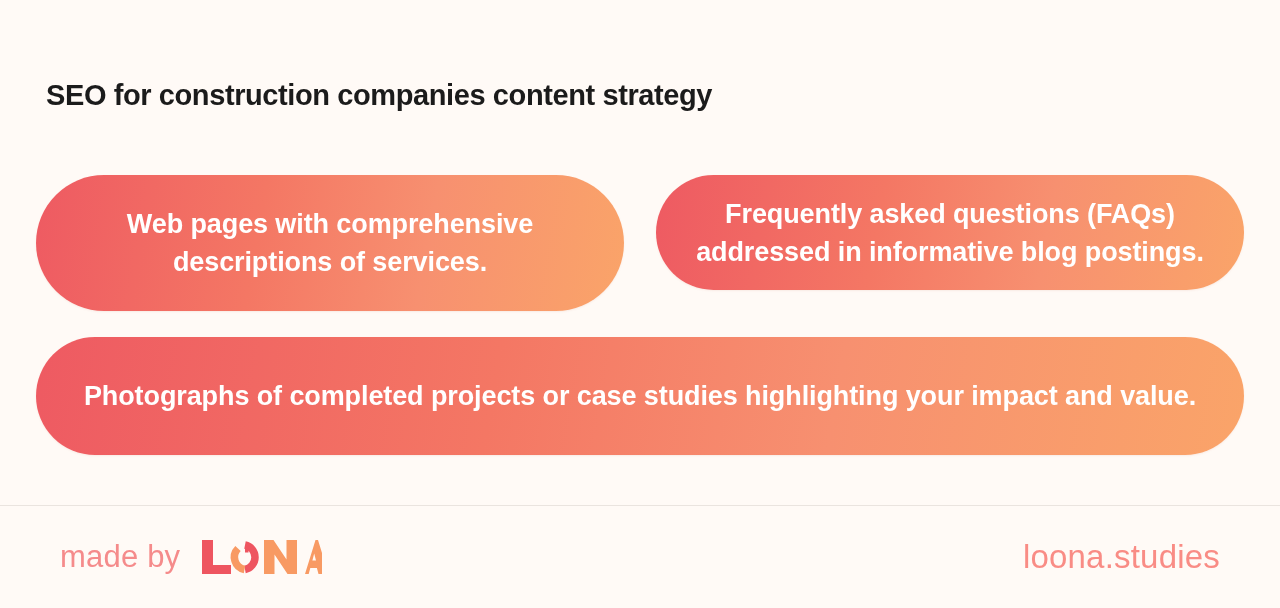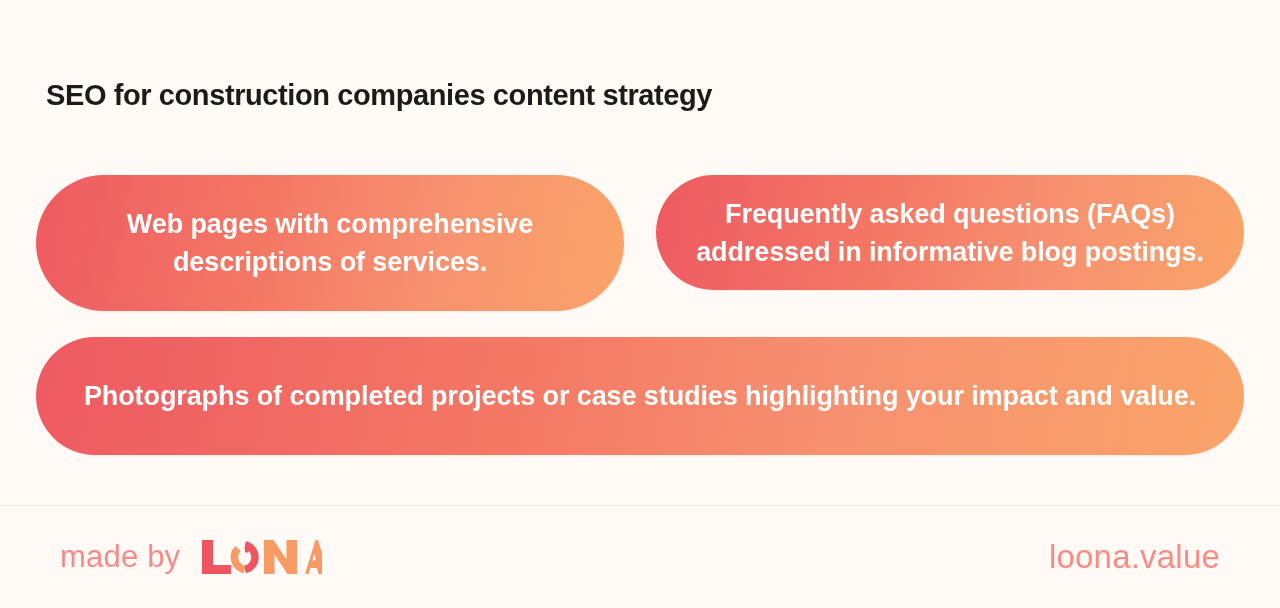--- a/index.html
+++ b/index.html
@@ -191,17 +191,17 @@
           <path d="M46.5 33.5
                    a12.5 12.5 0 0 1 -6.5 -21" fill="none" stroke="#F89A63" stroke-width="7.5" stroke-linecap="butt"></path>
 
           <path d="M66 4 h9.5 l13 19.5 V4 h10.5 v34 h-9.5 l-13 -19.5 V38 H66 Z" fill="#F89A63"></path>
           <path d="M107 38 L117.5 4 h2.5 L130.5 38 h-10 l-1.6 -6 h-6.6 l-1.6 6 Z
                    M114.4 24.5 h3.6 l-1.8 -7 Z" fill="#F89A63"></path>
         </svg>
       </span>
     </div>
 
-    <span class="site-url">loona.value</span>
+    <span class="site-url">loona.studies</span>
 
   </div>
 
 </div>
 
 </body></html>

